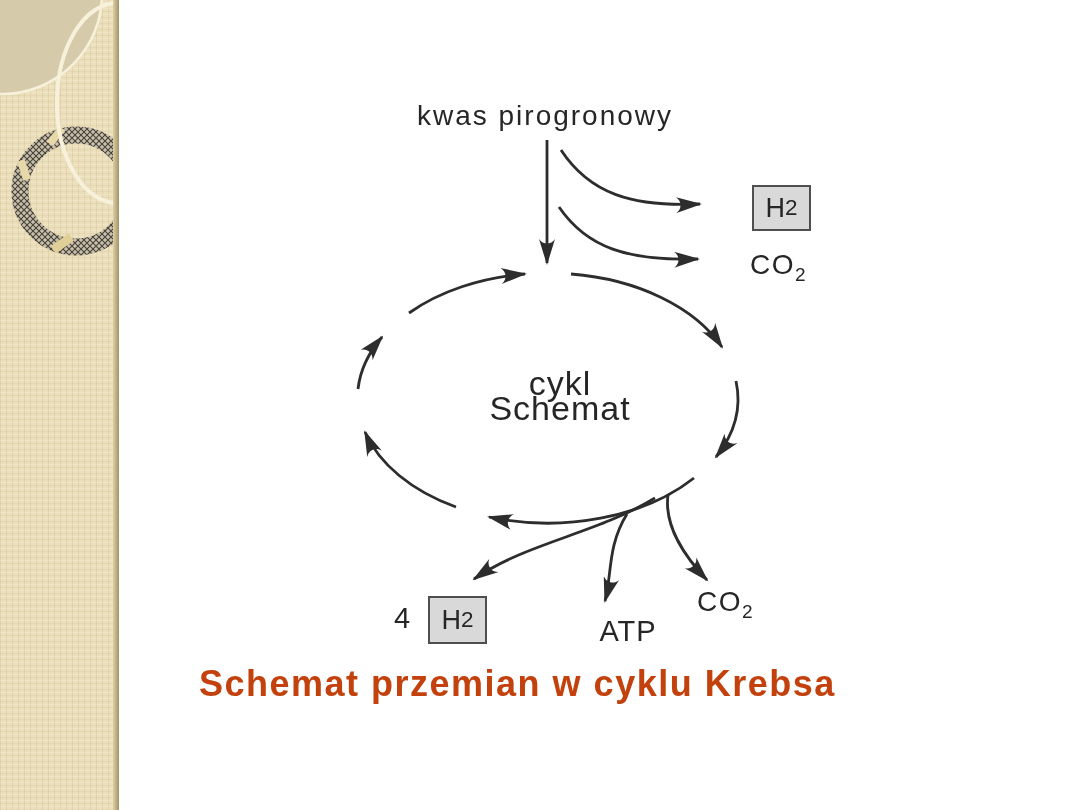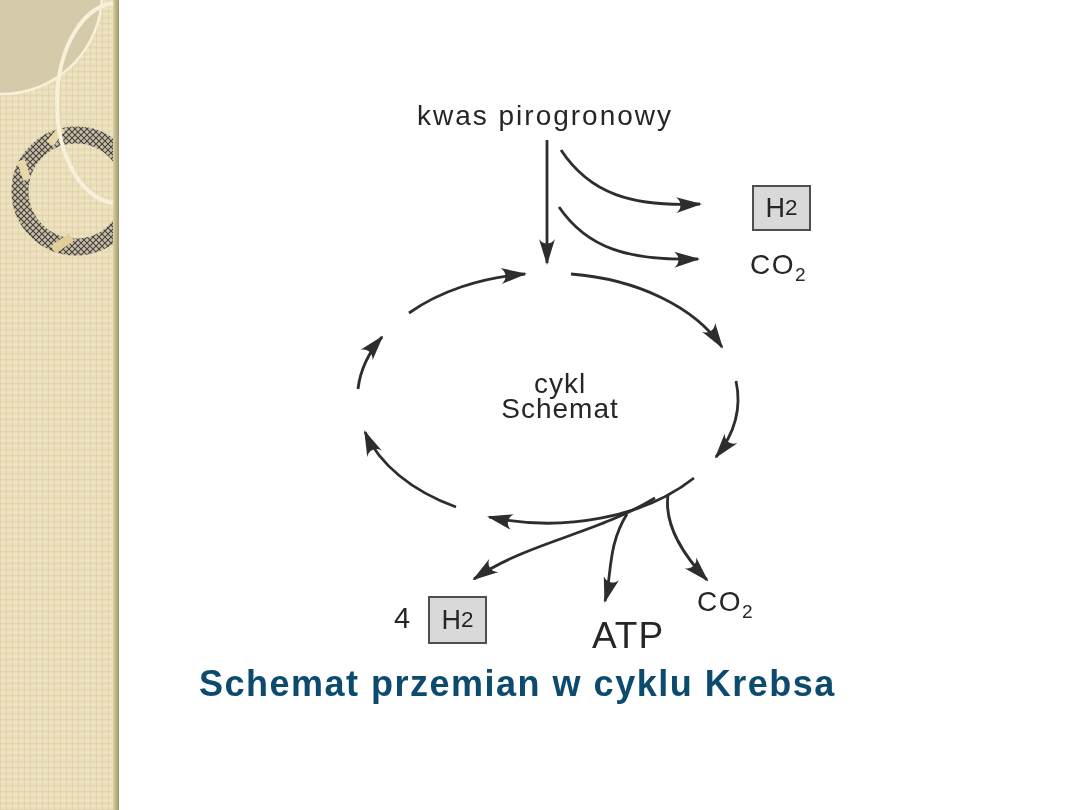--- a/index.html
+++ b/index.html
@@ -21,35 +21,35 @@
     position:absolute;right:0;top:0;width:6px;height:810px;
     background:linear-gradient(90deg,#ddd0a6,#b5a678 70%,#a2946b);
   }
   
   .arrows{position:absolute;left:0;top:0;width:1080px;height:810px;}
   .arrows path.shaft{fill:none;stroke:var(--line,#2d2d2d);stroke-width:2.8;}
   .arrows .head{fill:var(--line,#2d2d2d);stroke:none;}
   .lbl{position:absolute;white-space:nowrap;color:var(--text,#262626);}
   .lbl sub{font-size:.68em;line-height:0;}
   .pyruvate{left:385px;top:100px;width:320px;text-align:center;font-size:28px;letter-spacing:2px;}
-  .cycle-label{left:460px;top:371px;width:200px;text-align:center;font-size:28px;line-height:25px;letter-spacing:1px;}
+  .cycle-label{left:460px;top:371px;width:200px;text-align:center;font-size:34px;line-height:25px;letter-spacing:1px;}
   .chem-box{
     position:absolute;display:flex;align-items:center;justify-content:center;
     background:var(--box-fill,#d9d9d9);border:2px solid var(--box-border,#4f4f4f);
     font-size:27px;color:var(--text,#262626);
   }
   .box-h2-top{left:752px;top:185px;width:55px;height:42px;}
   .box-h2-bottom{left:428px;top:596px;width:55px;height:44px;}
   .co2-top{left:750px;top:249px;font-size:28px;letter-spacing:1.5px;}
   .coef-4{left:394px;top:602px;font-size:29px;}
-  .atp{left:586px;top:615px;width:84px;text-align:center;font-size:37px;letter-spacing:1px;}
+  .atp{left:586px;top:615px;width:84px;text-align:center;font-size:29px;letter-spacing:1px;}
   .co2-bottom{left:697px;top:586px;font-size:28px;letter-spacing:1.5px;}
   .caption{
     position:absolute;left:199px;top:663px;font-size:36px;font-weight:bold;
-    letter-spacing:1.5px;color:#0c4a6e;white-space:nowrap;
+    letter-spacing:1.5px;color:#c2410c;white-space:nowrap;
   }
 </style>
 </head>
 <body>
 
 <div class="slide">
 
   <div class="sidebar">
     <svg width="119" height="810" viewBox="0 0 119 810">
       <defs>

